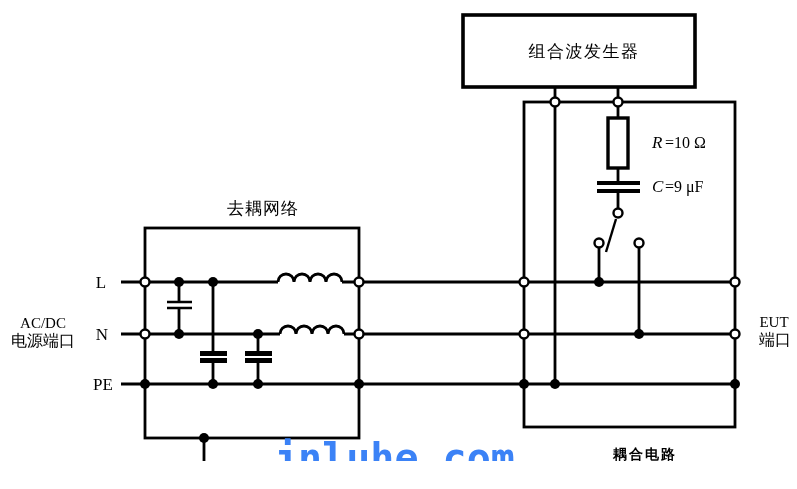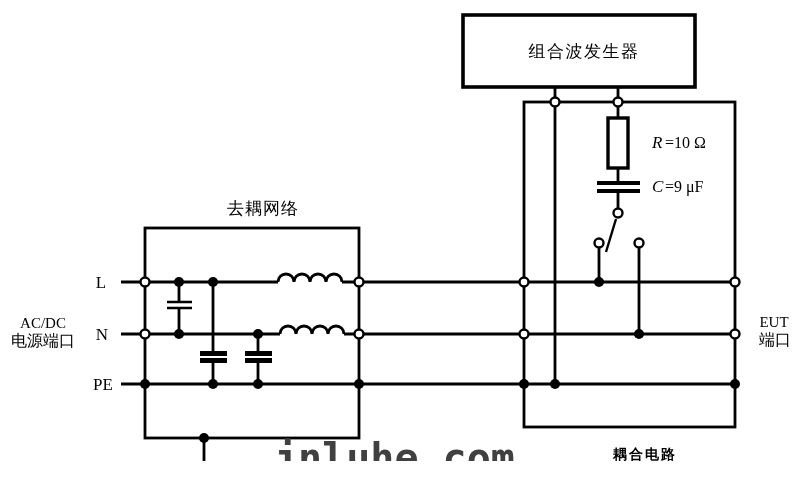--- a/index.html
+++ b/index.html
@@ -27,21 +27,21 @@
   .cjk{font-family:"Liberation Serif","DejaVu Serif",serif;font-size:17px;}
   .cjk-sm{font-family:"Liberation Sans","DejaVu Sans",sans-serif;font-size:14px;font-weight:bold;}
   .latin{font-family:"Liberation Serif","DejaVu Serif",serif;font-size:17px;}
   .latin-sm{font-family:"Liberation Serif","DejaVu Serif",serif;font-size:15px;}
   .cjk-port{font-family:"Liberation Serif","DejaVu Serif",serif;font-size:16px;}
   .vallbl{font-family:"Liberation Serif","DejaVu Serif",serif;font-size:16px;}
   .varlbl{font-family:"Liberation Serif","DejaVu Serif",serif;font-size:17px;font-style:italic;}
   .watermark{
     position:absolute;left:274px;top:438px;
     font-family:"DejaVu Sans Mono","Liberation Mono",monospace;
-    font-weight:bold;font-size:40px;line-height:40px;color:#404040;
+    font-weight:bold;font-size:40px;line-height:40px;color:#3b82f6;
     letter-spacing:0px;white-space:nowrap;
   }
 </style>
 </head>
 <body>
 
 <div class="stage">
   <svg width="797" height="489" viewBox="0 0 797 489">
 
     <rect class="boxline genbox" x="463" y="15" width="232" height="72"></rect>

